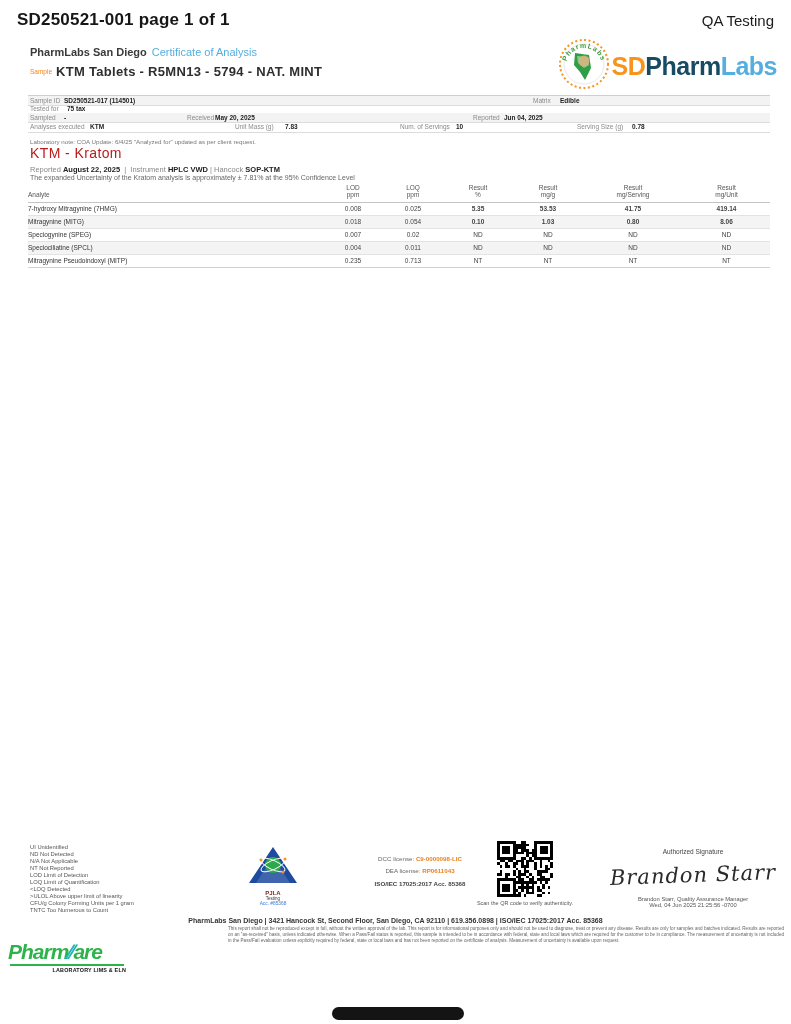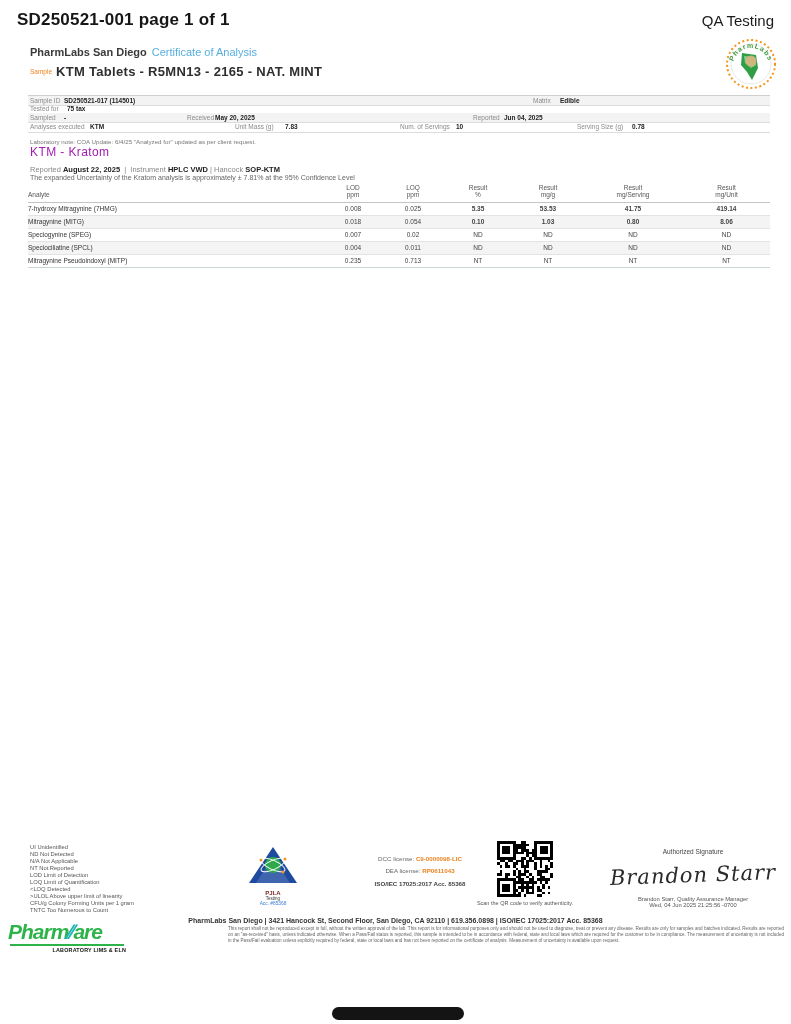--- a/index.html
+++ b/index.html
@@ -30,21 +30,21 @@
   
   .meta-row{left:28px;width:742px;font-size:6.5px;line-height:9px;height:9px;border-bottom:1px solid #dcdcdc;}
   .meta-row.first{border-top:1px solid #cfcfcf;}
   .meta-row.shade{background:#f3f3f3;}
   .meta-row span{position:absolute;white-space:nowrap;}
   .mlabel{color:#8a8a8a;}
   .mvalue{color:#222;font-weight:bold;}
 
   .lab-note{left:30px;top:138px;font-size:6.2px;color:#777;}
 
-  .section-title{left:30px;top:145px;font-size:12px;color:#a21caf;font-weight:500;letter-spacing:.4px;}
+  .section-title{left:30px;top:145px;font-size:14px;color:#b91c1c;font-weight:500;letter-spacing:.4px;}
   .analyzed-line{left:30px;top:165px;font-size:7.5px;color:#888;}
   .analyzed-line b{color:#222;}
   .uncertainty{left:30px;top:174px;font-size:7px;color:#666;}
 
   
   .analyte-table-wrap{left:28px;top:182px;width:742px;}
   table.analytes{width:100%;border-collapse:collapse;font-size:6.5px;}
   table.analytes th{font-weight:normal;color:#555;padding:2px 0 3px 0;line-height:1.15;text-align:center;border-bottom:1px solid #c4c4c4;vertical-align:bottom;}
   table.analytes th:first-child{text-align:left;}
   table.analytes td{padding:2.5px 0;text-align:center;color:#444;}
@@ -81,58 +81,59 @@
   .sig-title{font-size:6.5px;color:#444;}
   .sig-script{font-family:"DejaVu Serif", serif;font-style:italic;font-size:21px;color:#2a2a2a;margin-top:8px;transform:rotate(-2deg);letter-spacing:1px;}
   .sig-name{font-size:5.8px;color:#555;margin-top:9px;}
   .sig-date{font-size:5.8px;color:#555;}
 
   
   .footer-address{left:0;top:917px;width:791px;text-align:center;font-size:7px;font-weight:bold;color:#333;}
   .disclaimer{left:228px;top:926px;width:556px;font-size:4.6px;line-height:1.3;color:#666;text-align:justify;}
 
   
-  .pharmware{left:8px;top:920px;width:118px;}
+  .pharmware{left:8px;top:940px;width:118px;}
   .pw-text{font-size:21px;font-style:italic;font-weight:bold;letter-spacing:-1px;}
   .pw-pharm{color:#2db34a;}
   .pw-slash{color:#1fb5b5;font-style:normal;}
   .pw-ware{color:#2db34a;}
   .pw-rule{height:2px;background:#2db34a;margin:0 2px;}
   .pw-tagline{font-size:5.4px;font-weight:bold;color:#111;text-align:right;letter-spacing:.2px;margin-top:1px;}
 
   .bottom-bar{left:332px;top:1007px;width:132px;height:13px;background:#141414;border-radius:7px;}
 </style>
 </head>
 <body>
 
 <div class="abs doc-title">SD250521-001 page 1 of 1</div>
 <div class="abs qa-testing">QA Testing</div>
 
 <div class="abs lab-line">
   <span class="lab-name">PharmLabs San Diego</span><span class="doc-type">Certificate of Analysis</span>
 </div>
 
 <div class="abs sample-line">
-  <span class="sample-label">Sample</span><span class="sample-name">KTM Tablets - R5MN13 - 2165 - NAT. MINT</span>
+  <span class="sample-label">Sample</span><span class="sample-name">KTM Tablets - R5MN13 - 5794 - NAT. MINT</span>
 </div>
 
 <div class="abs logo">
   <span>
     <svg width="52" height="52" viewBox="0 0 52 52">
       <circle cx="26" cy="26" r="24" fill="#ffffff" stroke="#f7941d" stroke-width="2" stroke-dasharray="2 2.5"></circle>
       <circle cx="26" cy="26" r="20" fill="#ffffff" stroke="#e9e9e9" stroke-width="1"></circle>
       <path d="M17 15 L31 17 L33 30 L27 42 L22 34 L16 27 Z" fill="#2f9e45"></path>
       <path d="M19 18 L30 19 L31 27 L26 30 L20 25 Z" fill="#8ac98f"></path>
       <circle cx="26" cy="23" r="5.5" fill="#d9b37c" opacity="0.85"></circle>
       <defs>
           <path id="arcTop" d="M 8 28 A 18 18 0 0 1 44 28"></path>
         </defs>
       <text font-size="7" fill="#3f9b3f" font-weight="bold" letter-spacing="1"><textPath href="#arcTop" startOffset="8%">PharmLabs</textPath></text>
     </svg>
   </span>
+  <span class="logo-text"><span class="logo-sd">SD</span><span class="logo-pharm">Pharm</span><span class="logo-labs">Labs</span></span>
 </div>
 
 <div class="abs meta-row first shade" style="top:95px;">
   <span class="mlabel" style="left:2px;">Sample ID</span>
   <span class="mvalue" style="left:36px;">SD250521-017 (114501)</span>
   <span class="mlabel" style="left:505px;">Matrix</span>
   <span class="mvalue" style="left:532px;">Edible</span>
 </div>
 <div class="abs meta-row" style="top:104px;">
   <span class="mlabel" style="left:2px;">Tested for</span>

